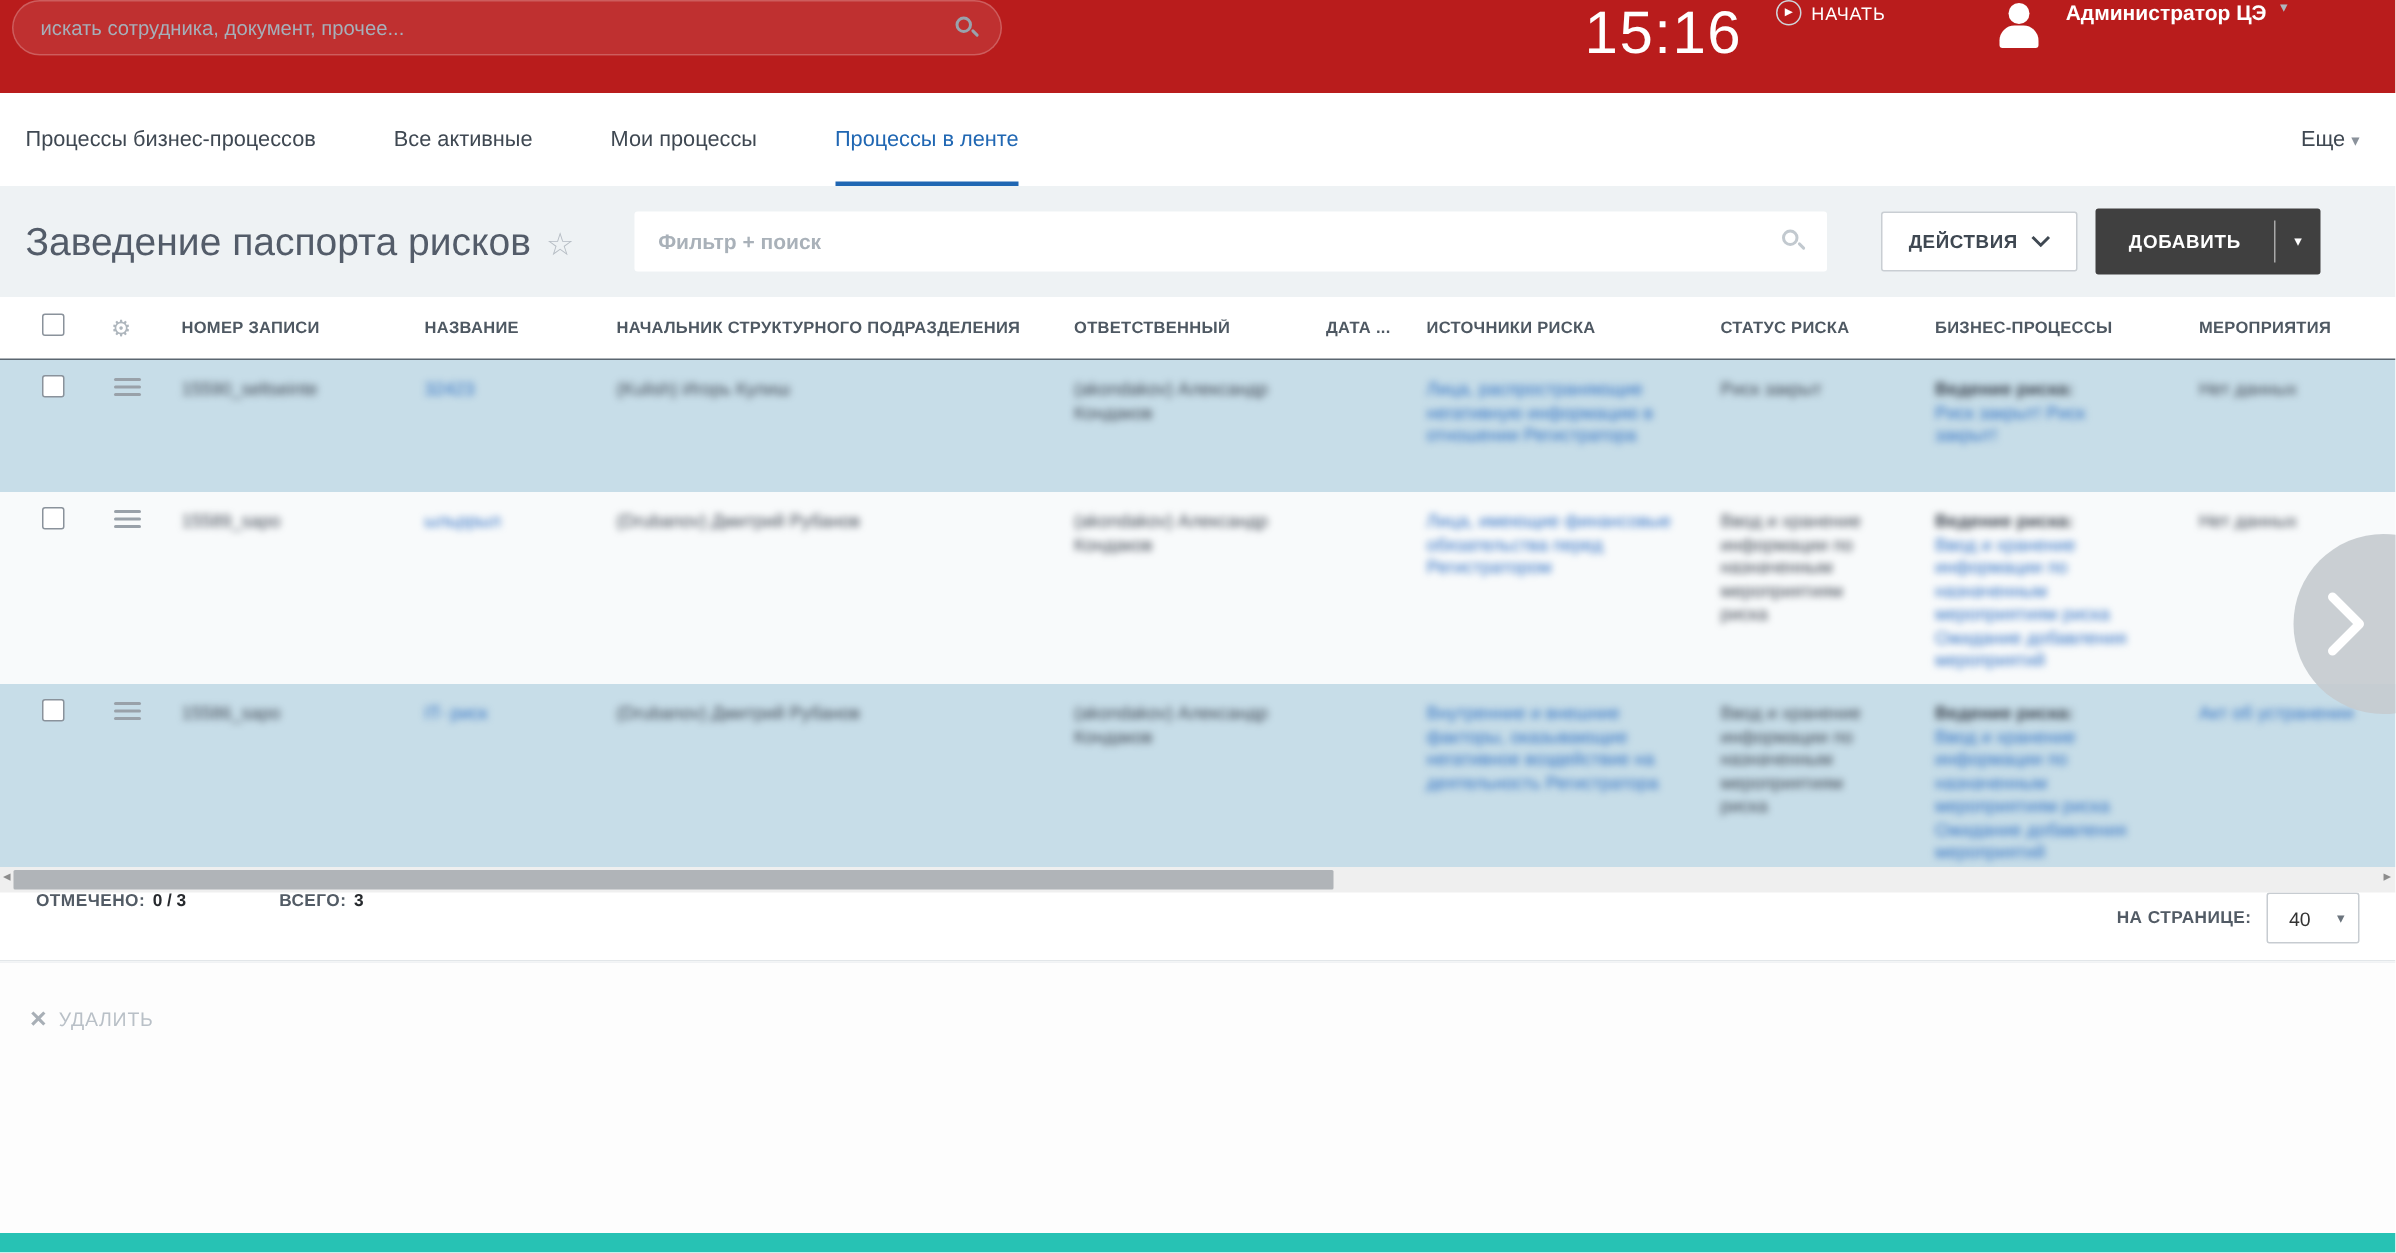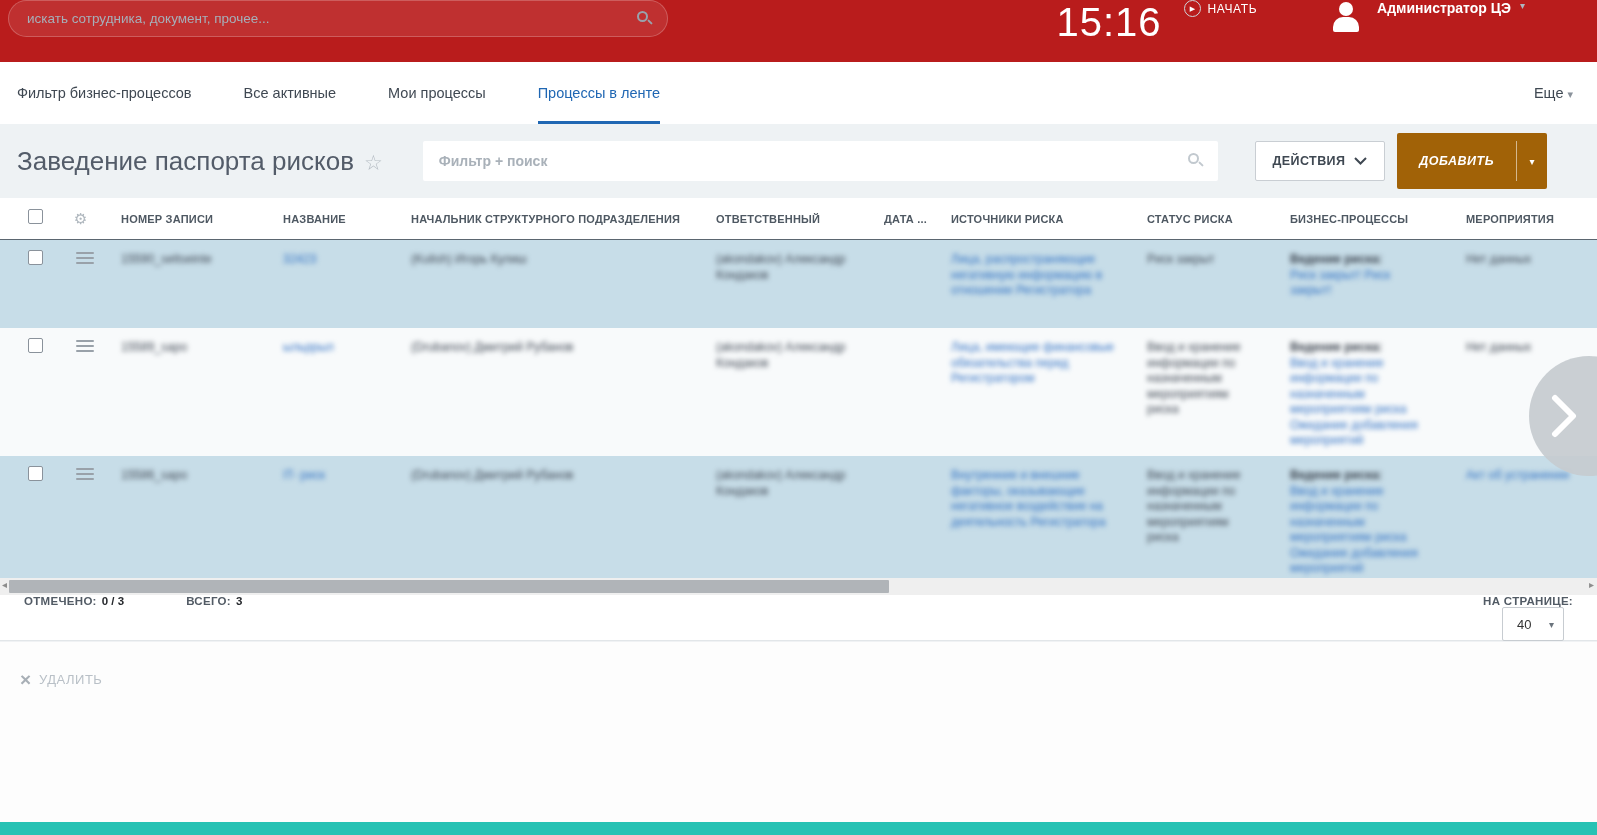--- a/index.html
+++ b/index.html
@@ -44,21 +44,21 @@
   .filter-box { margin-left:40px; width:795px; height:40px; background:#fff; border-radius:2px;
                 display:flex; align-items:center; padding:0 14px 0 16px; }
   .filter-box input { flex:1; border:none; outline:none; font-size:14px; color:#4c1d95;font-weight:bold; }
   .filter-box input::placeholder { color:#a9b1b9; }
   .filter-box .mag .lens { border-color:#c2c9cf; }
   .filter-box .mag .handle { background:#c2c9cf; }
   .toolbar-spacer { flex:1; }
   .btn-actions { height:40px; background:#fff; border:1px solid #c9ced3; border-radius:2px;
                  display:flex; align-items:center; padding:0 17px; cursor:pointer; margin-right:12px; }
   .btn-actions .lbl { font-size:12.5px; font-weight:700; color:#3f4852; letter-spacing:.4px; margin-right:9px; }
-  .btn-add { height:56px; background:#a16207; border-radius:2px; display:flex; align-items:stretch; cursor:pointer;font-style:italic; }
+  .btn-add { height:44px; background:#404040; border-radius:2px; display:flex; align-items:stretch; cursor:pointer; }
   .btn-add .main { display:flex; align-items:center; padding:0 22px; font-size:12.5px; font-weight:700;
                    color:#fff; letter-spacing:.5px; }
   .btn-add .divider { width:1px; background:rgba(255,255,255,0.55); margin:8px 0; }
   .btn-add .arrow { width:30px; display:flex; align-items:center; justify-content:center; color:#fff; font-size:10px; }
 
   
   .grid-head, .grid-row { display:grid;
     grid-template-columns:62px 43px 162px 128px 305px 168px 67px 196px 143px 176px 1fr; }
   .grid-head { height:42px; background:#fff; align-items:center; border-bottom:1px solid #5b6670; }
   .hcell { font-size:11px; font-weight:700; color:#4e5862; letter-spacing:.2px; padding:0 16px;
@@ -94,21 +94,21 @@
   .hs-thumb { position:absolute; left:9px; top:2px; width:880px; height:13px; background:#b0b4b8;
               border-radius:1px; cursor:grab; }
 
   
   .grid-footer { height:46px; background:#fff; border-bottom:1px solid #e2e6e9; display:flex;
                  align-items:flex-start; padding:0 24px; }
   .gf-label { font-size:11.5px; font-weight:700; color:#525b65; letter-spacing:.3px; }
   .gf-value { font-size:11.5px; font-weight:700; color:#26292d; margin-left:5px; }
   .gf-group { display:flex; align-items:center; margin-right:62px; }
   .gf-spacer { flex:1; }
-  .per-page { display:flex; align-items:center;flex-direction:column; }
+  .per-page { display:flex; align-items:center; }
   .pp-select { width:62px; height:34px; border:1px solid #c7ccd1; border-radius:2px; background:#fff;
                display:flex; align-items:center; justify-content:space-between; padding:0 9px 0 14px;
                margin-left:10px; cursor:pointer; }
   .pp-select .val { font-size:13px; color:#333; }
   .pp-select .caret { font-size:10px; color:#6b747d; }
 
   
   .bottom-panel { height:181px; background:#fdfdfd; border-top:1px solid #f0f2f4; padding:28px 0 0 20px; }
   .delete-btn { display:flex; align-items:center; cursor:default; width:max-content; }
   .delete-btn .x { font-size:19px; font-weight:700; color:#a8afb6; margin-right:8px; line-height:1; }
@@ -138,21 +138,21 @@
   </div>
   <div class="avatar">
     <div class="head"></div>
       <div class="shoulders"></div>
   </div>
   <div class="username">Администратор ЦЭ</div>
   <div class="tb-caret caret-glyph">▾</div>
 </div>
 
 <div class="tabbar">
-  <div class="tab">Фильтр бизнес-процессов</div>
+  <div class="tab">Процессы бизнес-процессов</div>
   <div class="tab">Все активные</div>
   <div class="tab">Мои процессы</div>
   <div class="tab active">Процессы в ленте</div>
   <div class="more">
     <span>Еще</span><span class="caret">▾</span>
   </div>
 </div>
 
 <div class="toolbar">
   <div class="page-title">Заведение паспорта рисков</div>

